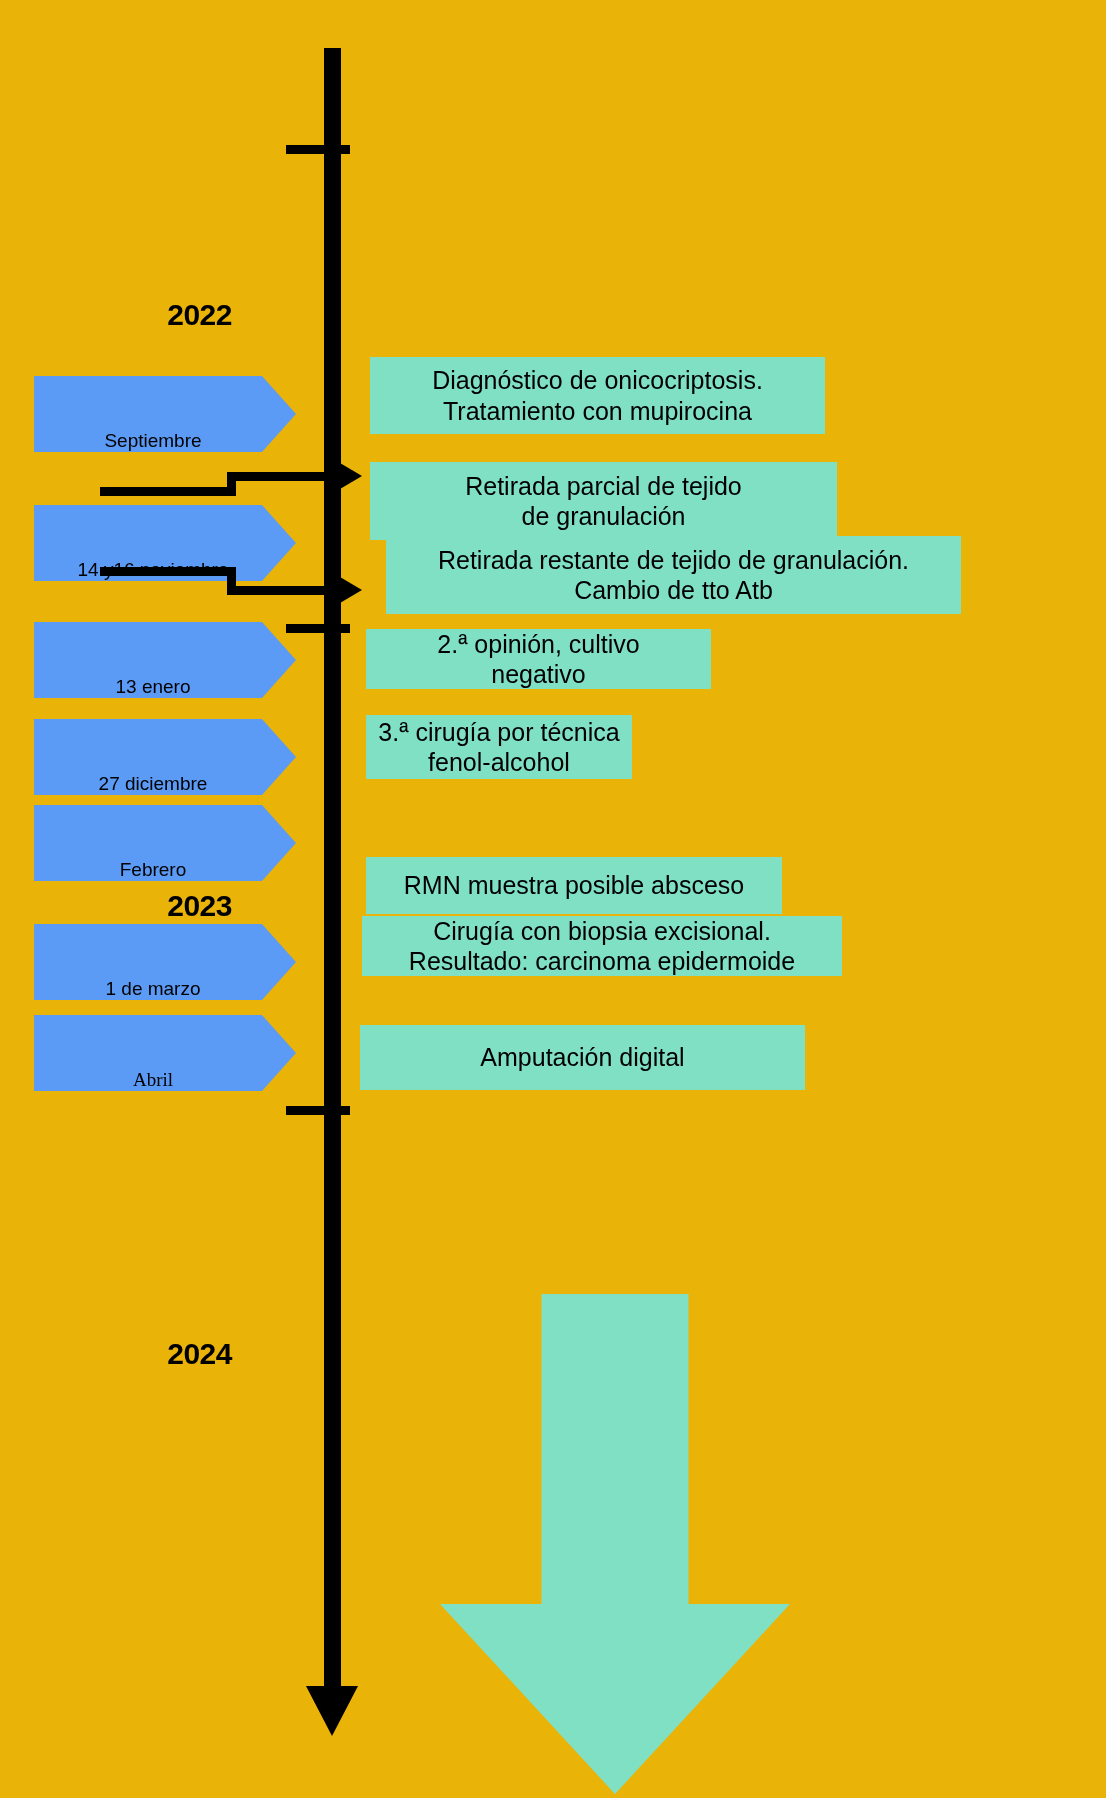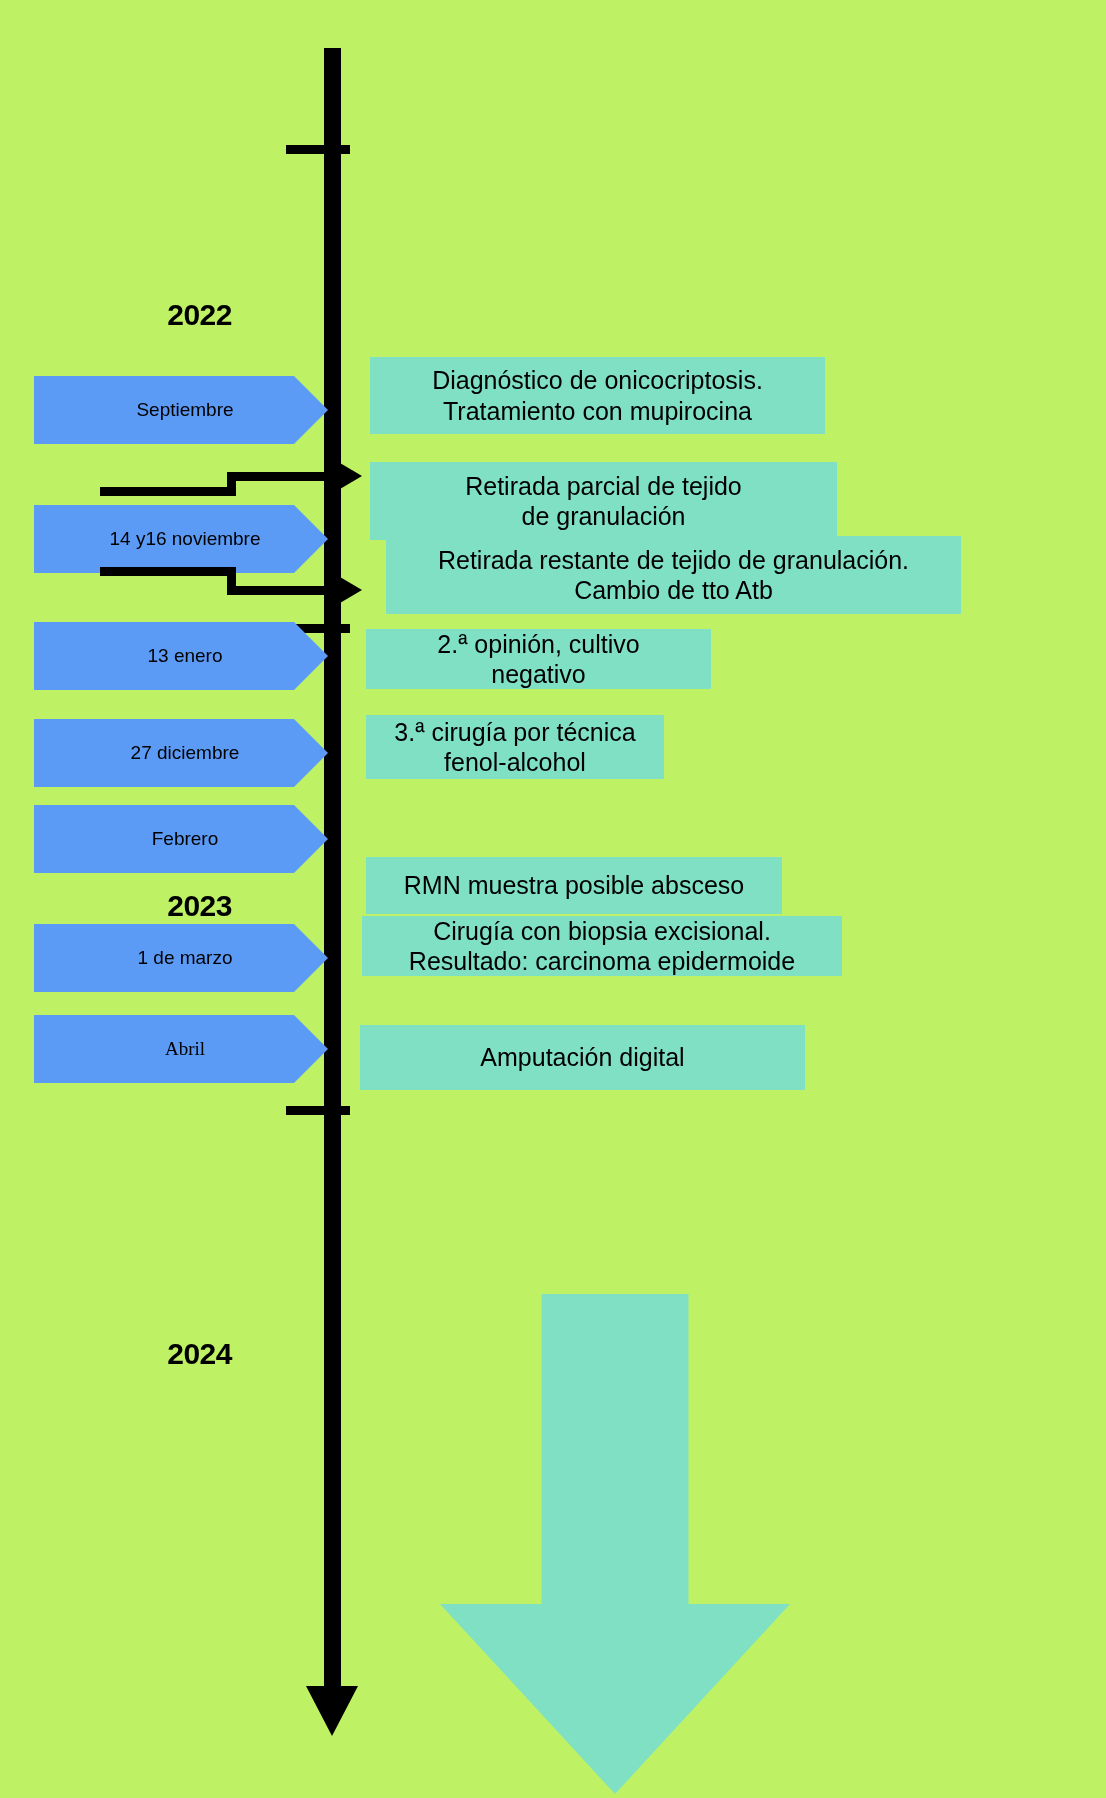--- a/index.html
+++ b/index.html
@@ -8,21 +8,21 @@
     background: #ffffff;
   }
   body {
     font-family: "Liberation Sans", sans-serif;
     -webkit-font-smoothing: antialiased;
   }
   #stage {
     position: relative;
     width: 1106px;
     height: 1798px;
-    background: #bef264;
+    background: #eab308;
     overflow: hidden;
   }
 
   
   .axis-line {
     position: absolute;
     background: #000000;
   }
   .axis-shaft {
     left: 324px;
@@ -55,28 +55,27 @@
     font-size: 30px;
     color: #000000;
     text-align: right;
     letter-spacing: -0.5px;
     white-space: nowrap;
   }
 
   
   .date-chevron {
     position: absolute;
-    height: 68px;
+    height: 76px;
     background: #5B9BF5;
     display: flex;
-    align-items: center;
+    align-items: flex-end;
     justify-content: center;
     -webkit-clip-path: polygon(0 0, calc(100% - 34px) 0, 100% 50%, calc(100% - 34px) 100%, 0 100%);
     clip-path: polygon(0 0, calc(100% - 34px) 0, 100% 50%, calc(100% - 34px) 100%, 0 100%);
-    padding-left: 32px;
   }
   .date-chevron .lbl {
     font-size: 19px;
     color: #000000;
     white-space: nowrap;
     padding-right: 24px;
     line-height: 1.1;
   }
 
   
@@ -189,21 +188,21 @@
 de granulación</span>
       </div>
       <div class="event-box" style="left: 366px; top: 536px; width: 575px; height: 78px; margin-left: 20px;">
         <span class="txt">Retirada restante de tejido de granulación.
 Cambio de tto Atb</span>
       </div>
       <div class="event-box" style="left: 366px; top: 629px; width: 345px; height: 60px;">
         <span class="txt">2.ª opinión, cultivo
 negativo</span>
       </div>
-      <div class="event-box" style="left: 366px; top: 715px; width: 298px; height: 64px;">
+      <div class="event-box" style="left: 366px; top: 715px; width: 266px; height: 64px;">
         <span class="txt">3.ª cirugía por técnica
 fenol-alcohol</span>
       </div>
       <div class="event-box" style="left: 366px; top: 828px; width: 416px; height: 57px; margin-top: 29px;">
         <span class="txt">RMN muestra posible absceso</span>
       </div>
       <div class="event-box" style="left: 362px; top: 916px; width: 480px; height: 60px;">
         <span class="txt">Cirugía con biopsia excisional.
 Resultado: carcinoma epidermoide</span>
       </div>

